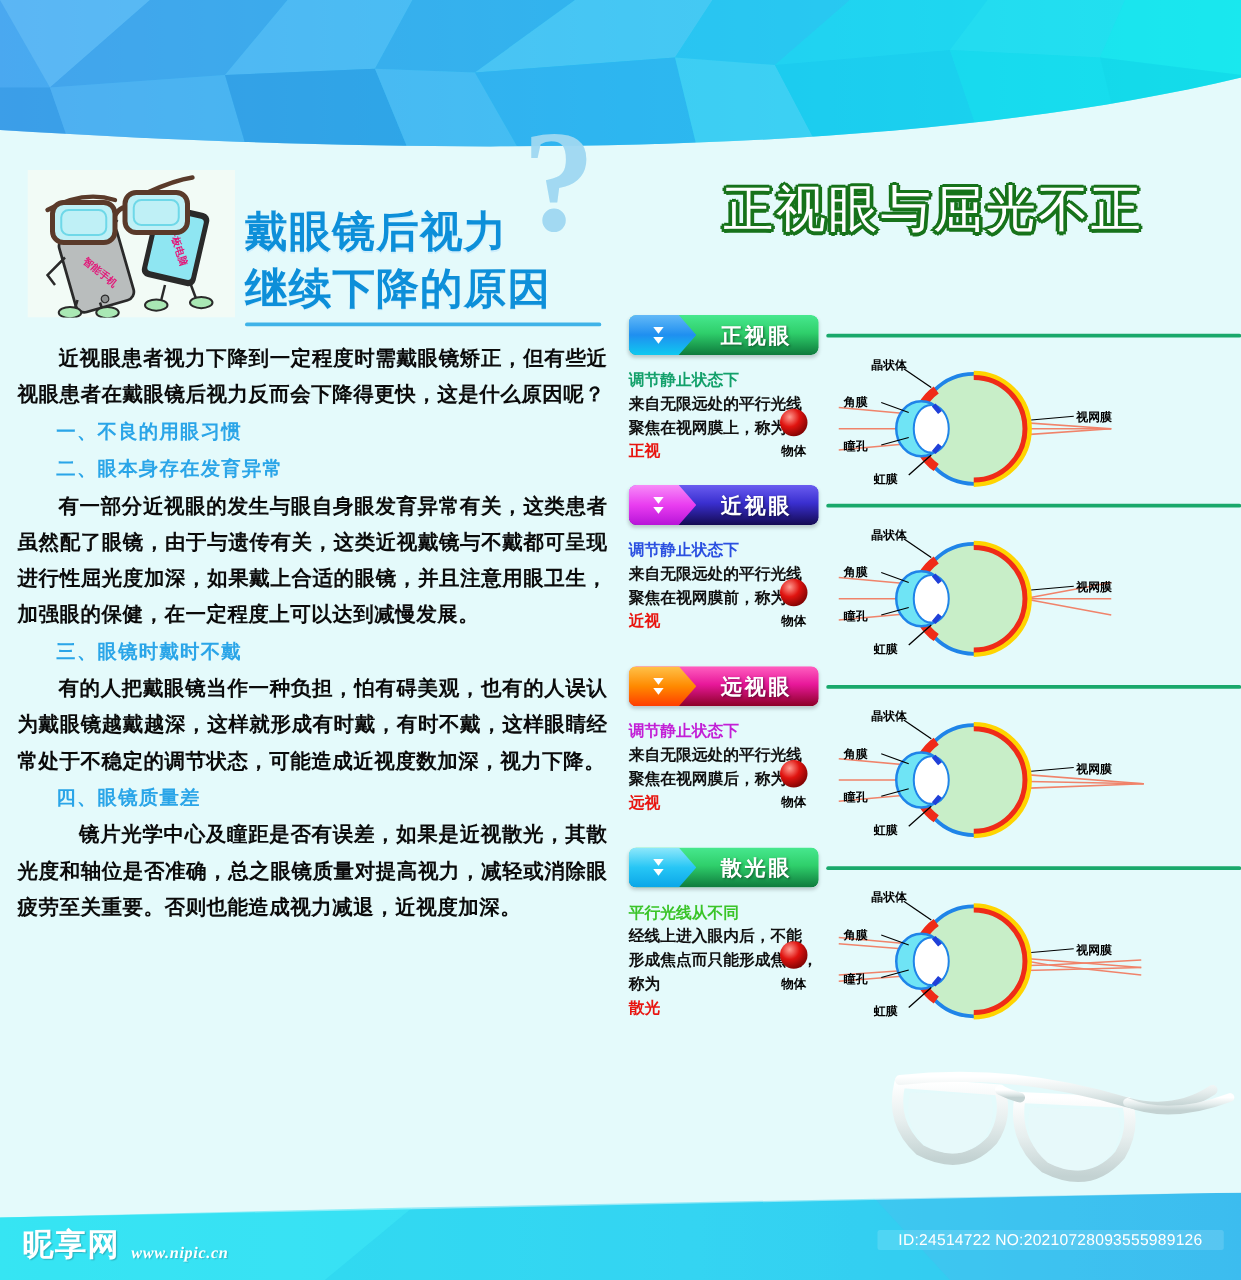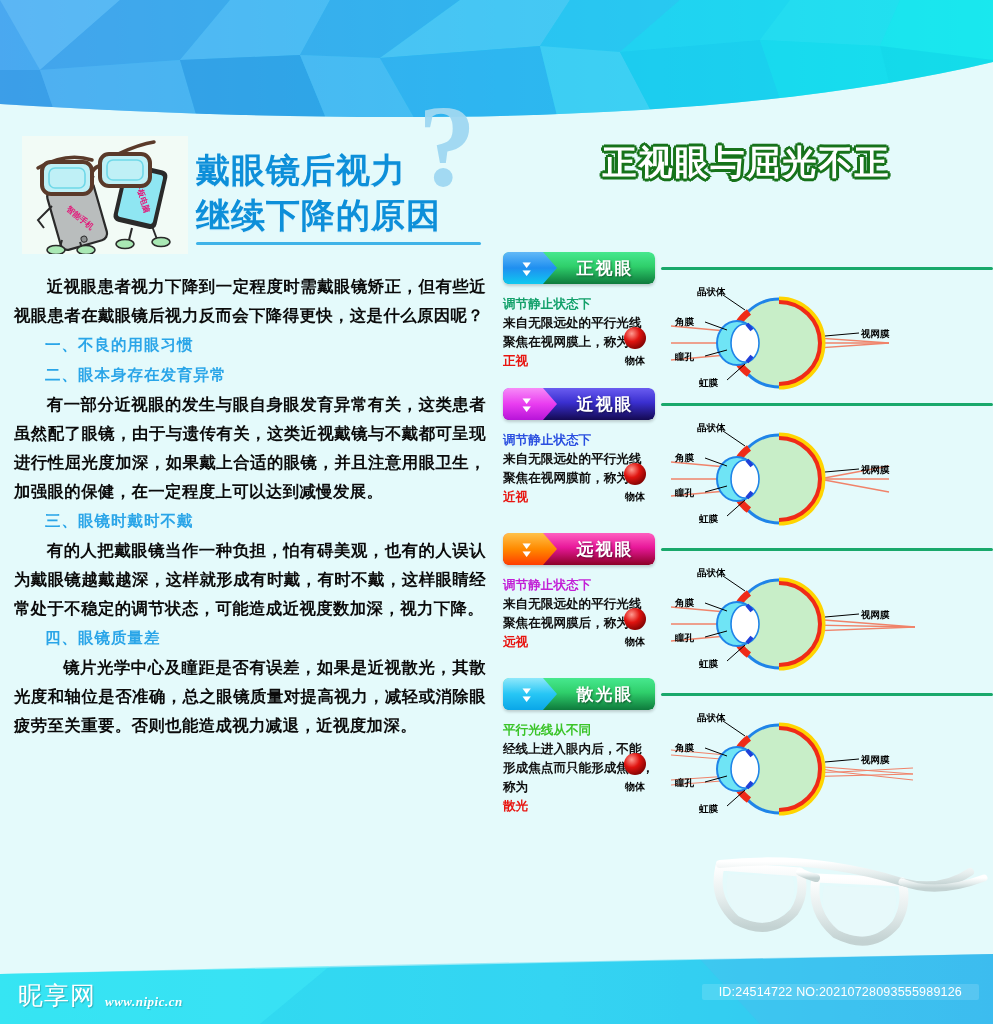--- a/index.html
+++ b/index.html
@@ -26,21 +26,21 @@
     font-size:116px; font-weight:bold; color:#9fd8f2;
     font-family:"Liberation Serif","DejaVu Serif",serif;
     line-height:1; z-index:1; opacity:.95;
   }
 
   
   .mascot { position:absolute; left:22px; top:136px; width:166px; height:118px; z-index:3; }
 
   
   .left-title {
-    position:absolute; left:196px; top:148px; width:300px; z-index:4;
+    position:absolute; left:196px; top:164px; width:300px; z-index:4;
     font-family:"DejaVu Sans",sans-serif;
   }
   .left-title .ln {
     font-size:34px; font-weight:bold; color:#0d8fd9;
     letter-spacing:1px; line-height:1.32; white-space:nowrap;
     text-shadow:0 1px 0 #cfeefb;
   }
   .title-rule { margin-top:4px; height:3px; width:285px; background:#3fb3e8; border-radius:2px; }
 
   
@@ -58,21 +58,21 @@
     text-indent:2em; letter-spacing:1px;
     font-family:"DejaVu Sans",sans-serif;
   }
   .para.deep-indent { text-indent:3em; }
 
   
   .right-title {
     position:absolute; left:500px; top:140px; width:493px; text-align:center; z-index:5;
   }
   .right-title span {
-    font-size:34px; font-weight:bold; color:#ffffff;
+    font-size:40px; font-weight:normal; color:#ffffff;
     font-family:"DejaVu Sans",sans-serif; letter-spacing:2px;
     -webkit-text-stroke:3px #17731b;
     paint-order:stroke fill;
     text-shadow:
       -2px -2px 0 #17731b, 2px -2px 0 #17731b,
       -2px  2px 0 #17731b, 2px  2px 0 #17731b,
        0px  3px 0 #17731b, 0px -3px 0 #17731b,
        3px  0px 0 #17731b,-3px  0px 0 #17731b;
   }
 
@@ -121,21 +121,21 @@
 
   
   .glasses-photo { position:absolute; left:640px; top:838px; width:353px; height:128px; z-index:3; }
 
   
   .bottombar { position:absolute; left:0; bottom:0; width:993px; height:70px; overflow:hidden; z-index:6; }
   .wm {
     position:absolute; left:18px; bottom:12px; display:flex; align-items:flex-end; gap:9px; z-index:8;
   }
   .wm .cn {
-    font-size:25px; font-weight:normal; color:#ffffff; letter-spacing:1px;
+    font-size:25px; font-weight:bold; color:#ffffff; letter-spacing:1px;
     font-family:"DejaVu Sans",sans-serif;
     text-shadow:1px 1px 1px rgba(0,0,0,.22);
   }
   .wm .url {
     font-size:13px; color:#ffffff; font-style:italic; font-weight:bold;
     font-family:"Liberation Serif",serif; letter-spacing:.5px; padding-bottom:2px;
     text-shadow:1px 1px 1px rgba(0,0,0,.18);
   }
   .idtag {
     position:absolute; right:14px; bottom:24px; z-index:8;

